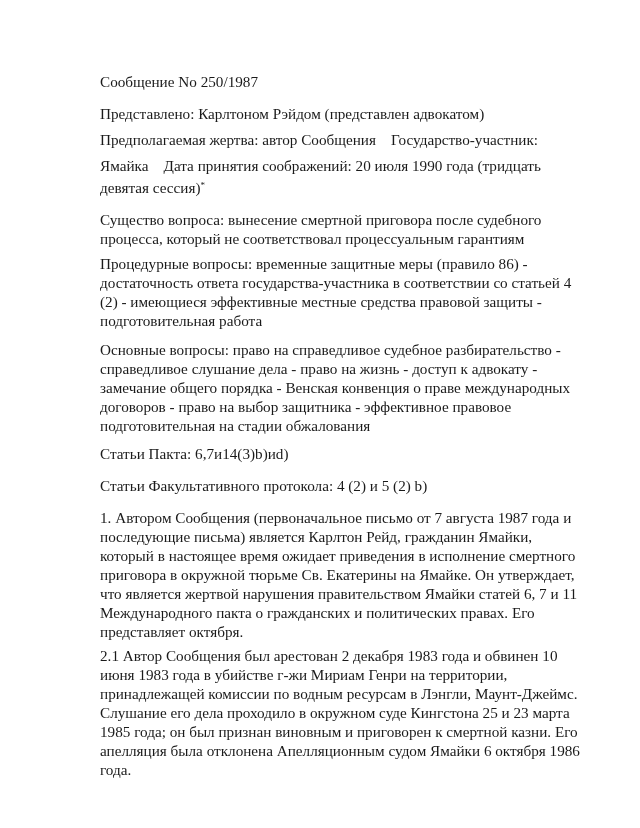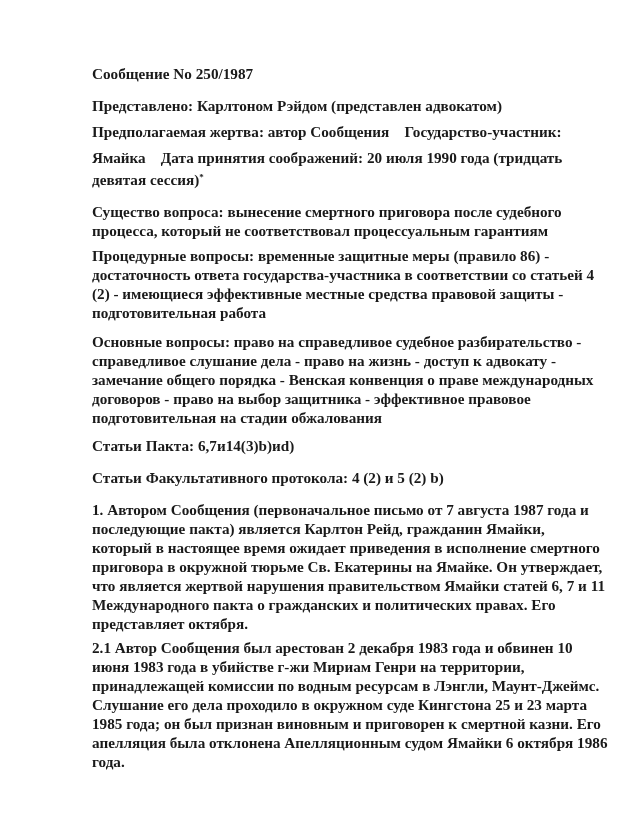--- a/index.html
+++ b/index.html
@@ -3,44 +3,43 @@
 <meta charset="utf-8">
 <style>
   html, body { margin: 0; padding: 0; background: #ffffff; }
   body {
     width: 640px; height: 828px; overflow: hidden; position: relative;
     font-family: "Liberation Serif", "DejaVu Serif", serif;
     color: #1a1a1a;
   }
   .page { position: absolute; left: 88px; top: 56px; width: 500px; }
   .p {
-    font-size: 15.2px; line-height: 19px; margin: 4px; padding: 0;
+    font-size: 15.2px; line-height: 19px; margin: 12px; padding: 0;
     white-space: normal;
-    font-weight: bold;
   }
   .line { display: block; white-space: nowrap; }
   sup { font-size: 9px; vertical-align: top; position: relative; top: -2px; }
 </style>
 </head>
 <body>
 
 <div class="page">
 
   <p class="p" style="position:absolute; top:4px;">Сообщение No 250/1987</p>
 
   <p class="p" style="position:absolute; top:36px;">Представлено: Карлтоном Рэйдом (представлен адвокатом)</p>
 
   <p class="p" style="position:absolute; top:62px; white-space:pre;">Предполагаемая жертва: автор Сообщения    Государство-участник:</p>
 
   <p class="p" style="position:absolute; top:88px; white-space:pre;">Ямайка    Дата принятия соображений: 20 июля 1990 года (тридцать</p>
 
   <p class="p" style="position:absolute; top:110px;"><span>девятая сессия)</span><sup>*</sup></p>
 
   <p class="p" style="position:absolute; top:142px;">
-    <span class="line">Существо вопроса: вынесение смертного приговора после судебного</span>
+    <span class="line">Существо вопроса: вынесение смертной приговора после судебного</span>
     <span class="line">процесса, который не соответствовал процессуальным гарантиям</span>
   </p>
 
   <p class="p" style="position:absolute; top:186px;">
     <span class="line">Процедурные вопросы: временные защитные меры (правило 86) -</span>
     <span class="line">достаточность ответа государства-участника в соответствии со статьей 4</span>
     <span class="line">(2) - имеющиеся эффективные местные средства правовой защиты -</span>
     <span class="line">подготовительная работа</span>
   </p>
 
@@ -51,21 +50,21 @@
     <span class="line">договоров - право на выбор защитника - эффективное правовое</span>
     <span class="line">подготовительная на стадии обжалования</span>
   </p>
 
   <p class="p" style="position:absolute; top:376px;">Статьи Пакта: 6,7и14(3)b)иd)</p>
 
   <p class="p" style="position:absolute; top:408px;">Статьи Факультативного протокола: 4 (2) и 5 (2) b)</p>
 
   <p class="p" style="position:absolute; top:440px;">
     <span class="line">1. Автором Сообщения (первоначальное письмо от 7 августа 1987 года и</span>
-    <span class="line">последующие пакта) является Карлтон Рейд, гражданин Ямайки,</span>
+    <span class="line">последующие письма) является Карлтон Рейд, гражданин Ямайки,</span>
     <span class="line">который в настоящее время ожидает приведения в исполнение смертного</span>
     <span class="line">приговора в окружной тюрьме Св. Екатерины на Ямайке. Он утверждает,</span>
     <span class="line">что является жертвой нарушения правительством Ямайки статей 6, 7 и 11</span>
     <span class="line">Международного пакта о гражданских и политических правах. Его</span>
     <span class="line">представляет октября.</span>
   </p>
 
   <p class="p" style="position:absolute; top:578px;">
     <span class="line">2.1 Автор Сообщения был арестован 2 декабря 1983 года и обвинен 10</span>
     <span class="line">июня 1983 года в убийстве г-жи Мириам Генри на территории,</span>

